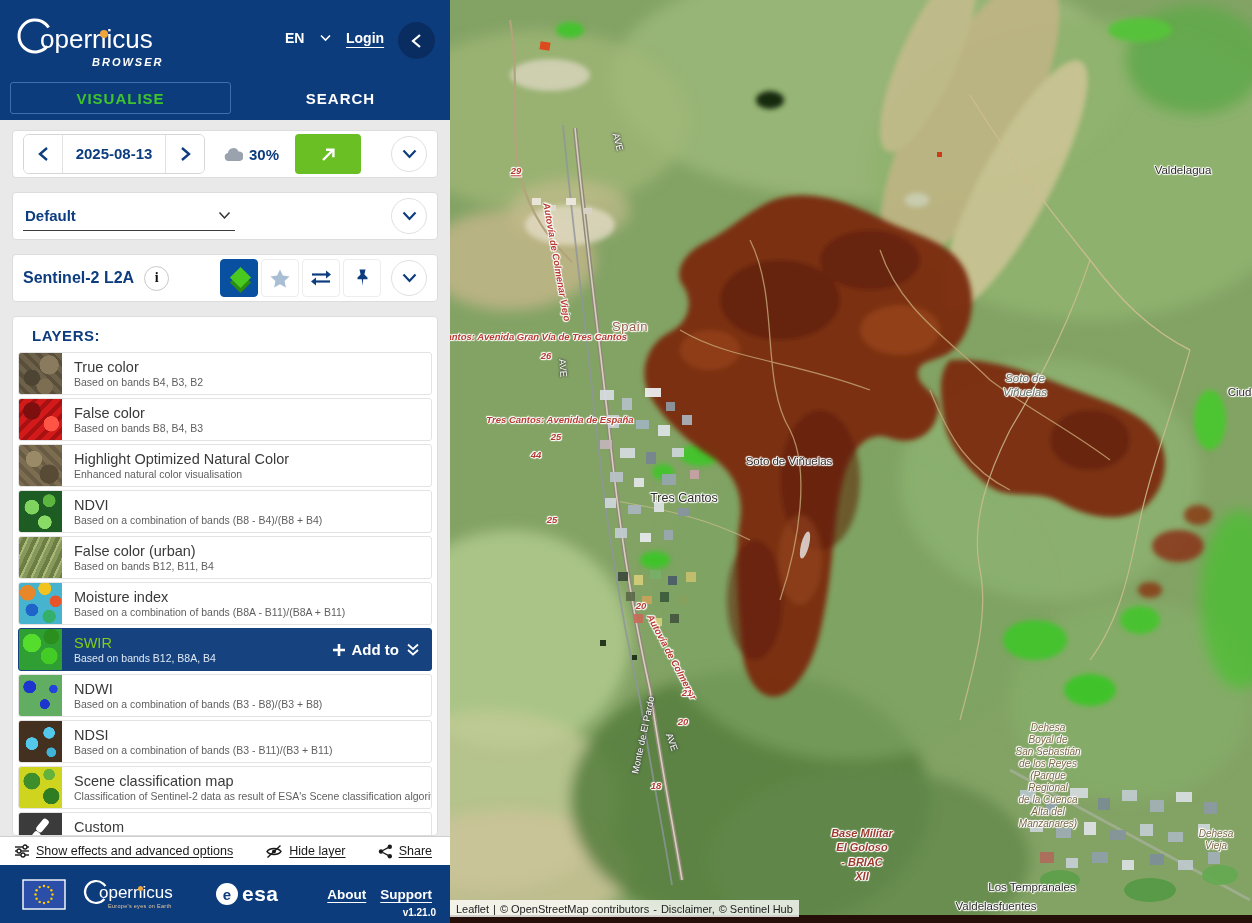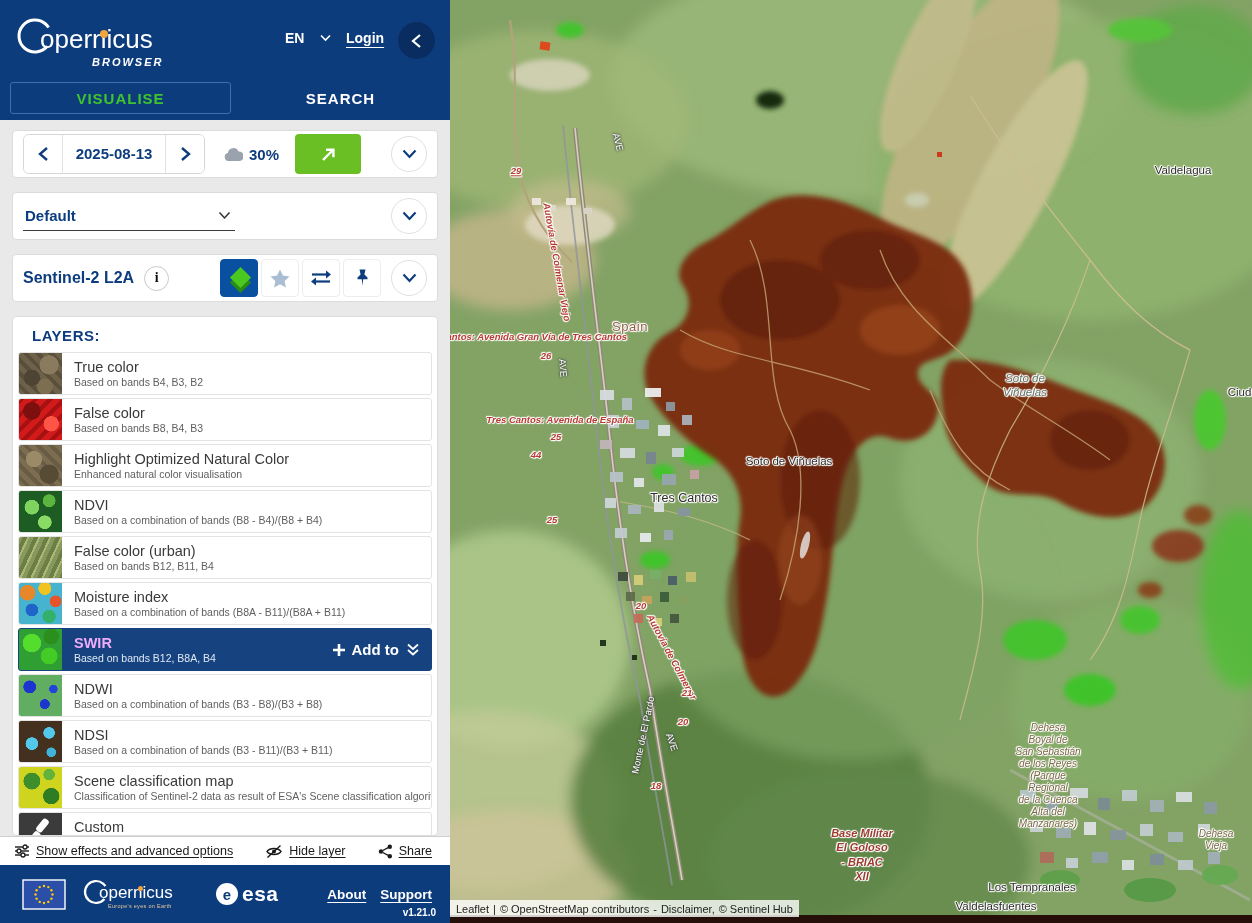--- a/index.html
+++ b/index.html
@@ -75,21 +75,21 @@
   
   #card-layers { top:196px; height:520px; overflow:hidden; padding:8px 5px 0 5px; }
   .layers-heading { font-size:15px; font-weight:bold; color:var(--link-blue); margin:2px 0 8px 14px; letter-spacing:.5px; }
   .layer-row { display:flex; align-items:center; height:43px; margin-bottom:3px; background:#fff;
     border:1px solid #e3e3e3; border-radius:3px; overflow:hidden; cursor:pointer; }
   .layer-row.selected { background:var(--selected-row); border-color:var(--selected-row); }
   .thumb { width:43px; height:43px; flex:none; }
   .lr-text { display:flex; flex-direction:column; justify-content:center; margin-left:12px; min-width:0; flex:1; }
   .lr-title { font-size:14.5px; color:#3a3a3a; line-height:1.25; white-space:nowrap; }
   .lr-sub { font-size:10.5px; color:#5f5f5f; line-height:1.3; white-space:nowrap; }
-  .layer-row.selected .lr-title { color:#f0abfc; font-weight:bold; }
+  .layer-row.selected .lr-title { color:#84cc16; font-weight:normal; }
   .layer-row.selected .lr-sub { color:#dfe8f4; }
   .lr-action { display:flex; align-items:center; gap:6px; margin-right:10px; color:#fff; }
   .lr-action-label { font-size:15px; font-weight:bold; }
 
   .thumb-truecolor{background:radial-gradient(circle at 70% 30%,#8a7a5e 0 22%,transparent 23%),radial-gradient(circle at 30% 60%,#4e4433 0 20%,transparent 21%),radial-gradient(circle at 60% 80%,#7d6e52 0 18%,transparent 19%),repeating-linear-gradient(45deg,#6e6149 0 5px,#5a4f3b 5px 9px);}
   .thumb-falsecolor{background:radial-gradient(circle at 30% 30%,#7e0f0f 0 20%,transparent 21%),radial-gradient(circle at 75% 60%,#ff5547 0 18%,transparent 19%),repeating-linear-gradient(-45deg,#d31a1a 0 6px,#a81111 6px 10px);}
   .thumb-honc{background:radial-gradient(circle at 35% 35%,#9a8a68 0 20%,transparent 21%),radial-gradient(circle at 70% 70%,#574b36 0 22%,transparent 23%),repeating-linear-gradient(45deg,#7c6d51 0 5px,#685c44 5px 9px);}
   .thumb-ndvi{background:radial-gradient(circle at 30% 40%,#7fd35f 0 18%,transparent 19%),radial-gradient(circle at 70% 25%,#5cb53e 0 14%,transparent 15%),radial-gradient(circle at 60% 75%,#8adb66 0 16%,transparent 17%),#1d5c22;}
   .thumb-urban{background:repeating-linear-gradient(115deg,#87985c 0 4px,#6d7e45 4px 8px,#aab877 8px 10px);}
   .thumb-moisture{background:radial-gradient(circle at 20% 25%,#e8862a 0 16%,transparent 17%),radial-gradient(circle at 60% 15%,#f2c21e 0 14%,transparent 15%),radial-gradient(circle at 85% 45%,#e8542a 0 13%,transparent 14%),radial-gradient(circle at 30% 65%,#1f64c8 0 15%,transparent 16%),radial-gradient(circle at 70% 80%,#35b06a 0 14%,transparent 15%),#46b4cf;}

